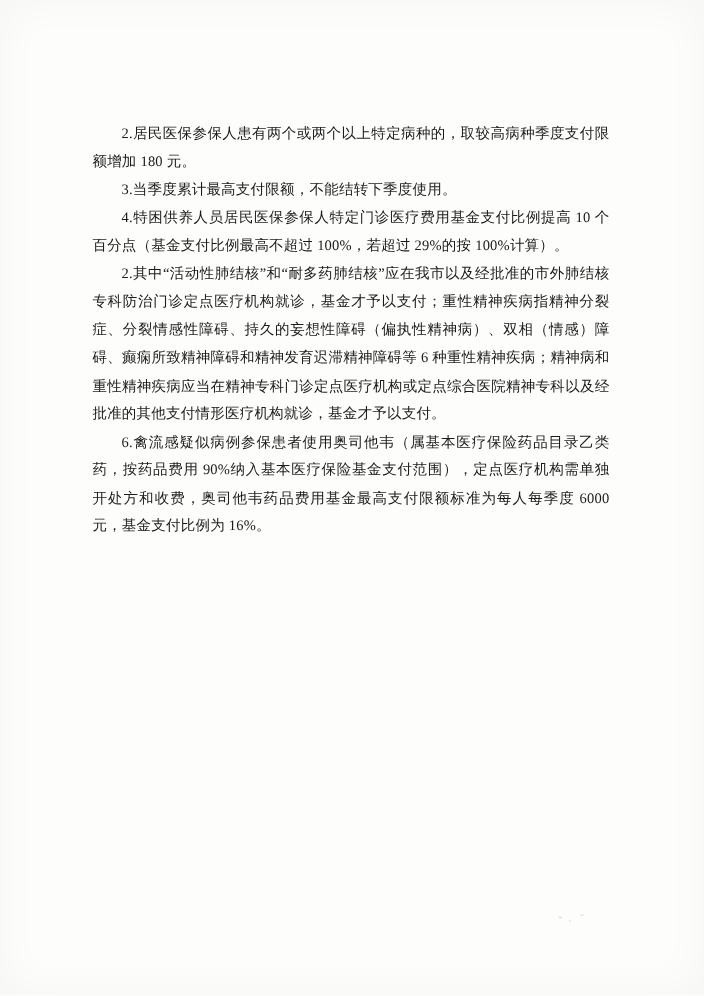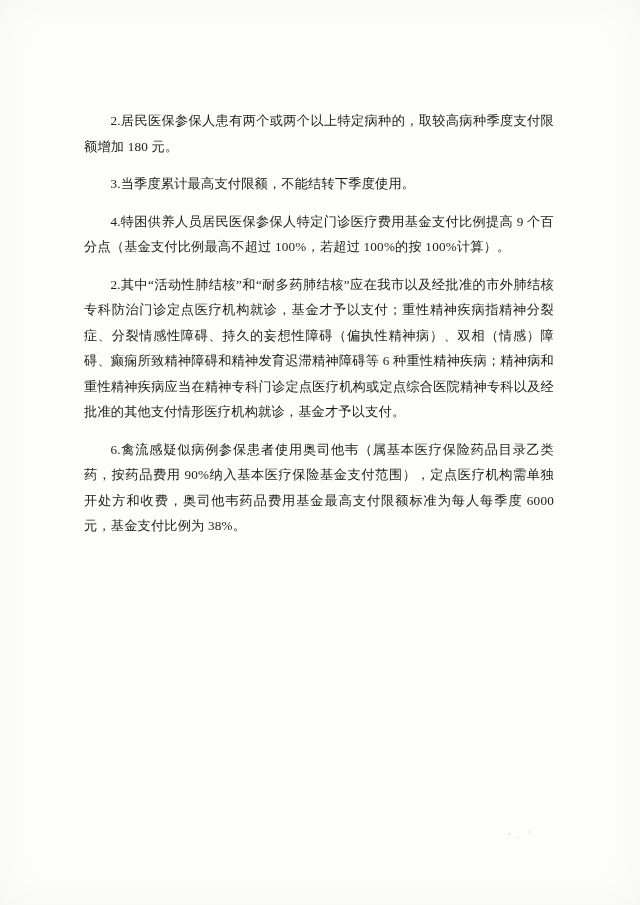--- a/index.html
+++ b/index.html
@@ -30,21 +30,21 @@
     line-height: 25.5px;
     color: #1b1b1b;
     text-align: justify;
     text-justify: inter-ideograph;
     text-indent: 2em;
     margin: 0 0 0 0;
     letter-spacing: 0.2px;
     font-family: "Liberation Serif", "DejaVu Serif", serif;
   }
   .para + .para {
-    margin-top: 12px;
+    margin-top: 0px;
   }
   .speck {
     position: absolute;
     background: #cfcfcf;
     border-radius: 50%;
     opacity: 0.55;
   }
   .speck.s1 { left: 508px; top: 833px; width: 3px; height: 2px; }
   .speck.s2 { left: 517px; top: 836px; width: 2px; height: 2px; opacity: 0.4; }
   .speck.s3 { left: 527px; top: 831px; width: 4px; height: 2px; opacity: 0.35; }
@@ -57,22 +57,22 @@
     box-shadow: inset 0 0 42px rgba(0,0,0,0.035);
   }
 </style>
 </head>
 <body>
 
 <div class="page">
   <div class="page-body">
     <p class="para">2.居民医保参保人患有两个或两个以上特定病种的，取较高病种季度支付限额增加 180 元。</p>
     <p class="para">3.当季度累计最高支付限额，不能结转下季度使用。</p>
-    <p class="para">4.特困供养人员居民医保参保人特定门诊医疗费用基金支付比例提高 9 个百分点（基金支付比例最高不超过 100%，若超过 100%的按 100%计算）。</p>
+    <p class="para">4.特困供养人员居民医保参保人特定门诊医疗费用基金支付比例提高 10 个百分点（基金支付比例最高不超过 100%，若超过 29%的按 100%计算）。</p>
     <p class="para">2.其中“活动性肺结核”和“耐多药肺结核”应在我市以及经批准的市外肺结核专科防治门诊定点医疗机构就诊，基金才予以支付；重性精神疾病指精神分裂症、分裂情感性障碍、持久的妄想性障碍（偏执性精神病）、双相（情感）障碍、癫痫所致精神障碍和精神发育迟滞精神障碍等 6 种重性精神疾病；精神病和重性精神疾病应当在精神专科门诊定点医疗机构或定点综合医院精神专科以及经批准的其他支付情形医疗机构就诊，基金才予以支付。</p>
-    <p class="para">6.禽流感疑似病例参保患者使用奥司他韦（属基本医疗保险药品目录乙类药，按药品费用 90%纳入基本医疗保险基金支付范围），定点医疗机构需单独开处方和收费，奥司他韦药品费用基金最高支付限额标准为每人每季度 6000 元，基金支付比例为 38%。</p>
+    <p class="para">6.禽流感疑似病例参保患者使用奥司他韦（属基本医疗保险药品目录乙类药，按药品费用 90%纳入基本医疗保险基金支付范围），定点医疗机构需单独开处方和收费，奥司他韦药品费用基金最高支付限额标准为每人每季度 6000 元，基金支付比例为 16%。</p>
   </div>
   <span class="speck s1"></span>
   <span class="speck s2"></span>
   <span class="speck s3"></span>
   <span class="speck s4"></span>
   <div class="edge-shadow"></div>
 </div>
 
 </body></html>

